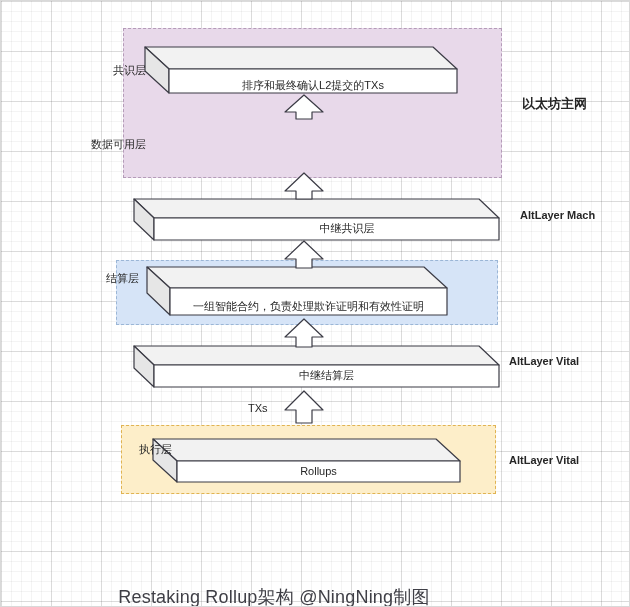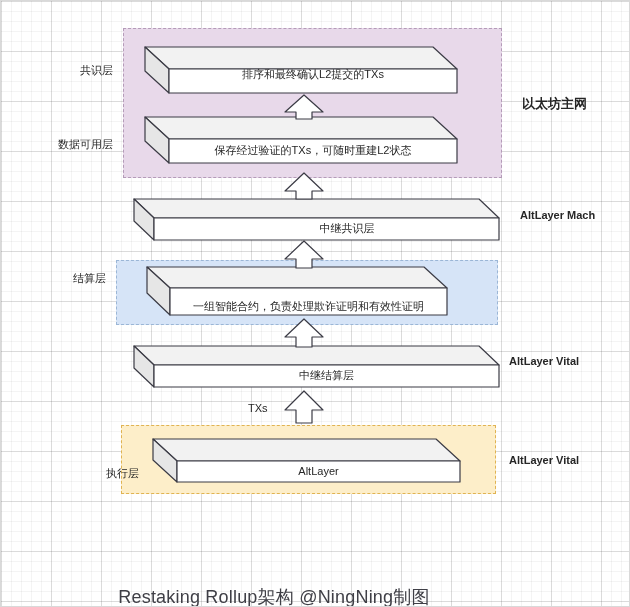--- a/index.html
+++ b/index.html
@@ -87,20 +87,21 @@
   .label {
     position: absolute;
     color: #262626;
     font-size: 11px;
     white-space: nowrap;
     text-align: right;
   }
   .label-left {
     text-align: right;
     transform: translateY(-50%);
+    margin-left: 33px;
   }
   .label-right {
     font-weight: bold;
     font-size: 11px;
     transform: translateY(-50%);
   }
   .label-right.cjk {
     font-size: 13px;
   }
   .label-txs {
@@ -129,31 +130,23 @@
   <div class="zone zone-settle" style="left:115px; top:259px; width:382px; height:65px;"></div>
 
   <div class="zone zone-exec" style="left:120px; top:424px; width:375px; height:69px;"></div>
 
   <div class="cube" style="left:144px; top:46px; width:312px; height:48px;">
     <svg width="312" height="48" viewBox="0 0 312 48">
       <polygon points="0,0 288,0 312,22 24,22" fill="#f2f2f2" stroke="#3b3b45" stroke-width="1.2" stroke-linejoin="round"></polygon>
       <polygon points="0,0 24,22 24,46 0,24" fill="#e6e6e6" stroke="#3b3b45" stroke-width="1.2" stroke-linejoin="round"></polygon>
       <polygon points="24,22 312,22 312,46 24,46" fill="#ffffff" stroke="#3b3b45" stroke-width="1.2" stroke-linejoin="round"></polygon>
     </svg>
-    <div class="cube-label" style="left:24px; top:20px; width:288px; height:16px;">排序和最终确认L2提交的TXs</div>
-  </div>
-
-  <div class="cube" style="left:144px; top:116px; width:312px; height:48px;">
-    <svg width="312" height="48" viewBox="0 0 312 48">
-      <polygon points="0,0 288,0 312,22 24,22" fill="#f2f2f2" stroke="#3b3b45" stroke-width="1.2" stroke-linejoin="round"></polygon>
-      <polygon points="0,0 24,22 24,46 0,24" fill="#e6e6e6" stroke="#3b3b45" stroke-width="1.2" stroke-linejoin="round"></polygon>
-      <polygon points="24,22 312,22 312,46 24,46" fill="#ffffff" stroke="#3b3b45" stroke-width="1.2" stroke-linejoin="round"></polygon>
-    </svg>
-    <div class="cube-label" style="left:24px; top:22px; width:288px; height:24px;">保存经过验证的TXs，可随时重建L2状态</div>
-  </div>
+    <div class="cube-label" style="left:24px; top:31px; width:288px; height:16px;">排序和最终确认L2提交的TXs</div>
+  </div>
+
 
   <div class="cube" style="left:133px; top:198px; width:365px; height:44px;">
     <svg width="365" height="44" viewBox="0 0 365 44">
       <polygon points="0,0 345,0 365,19 20,19" fill="#f2f2f2" stroke="#3b3b45" stroke-width="1.2" stroke-linejoin="round"></polygon>
       <polygon points="0,0 20,19 20,41 0,22" fill="#e6e6e6" stroke="#3b3b45" stroke-width="1.2" stroke-linejoin="round"></polygon>
       <polygon points="20,19 365,19 365,41 20,41" fill="#ffffff" stroke="#3b3b45" stroke-width="1.2" stroke-linejoin="round"></polygon>
     </svg>
     <div class="cube-label" style="left:20px; top:19px; width:386px; height:22px;">中继共识层</div>
   </div>
 
@@ -174,21 +167,21 @@
     </svg>
     <div class="cube-label" style="left:20px; top:19px; width:345px; height:22px;border-radius:9px;">中继结算层</div>
   </div>
 
   <div class="cube" style="left:152px; top:438px; width:307px; height:45px;">
     <svg width="307" height="45" viewBox="0 0 307 45">
       <polygon points="0,0 283,0 307,22 24,22" fill="#f2f2f2" stroke="#3b3b45" stroke-width="1.2" stroke-linejoin="round"></polygon>
       <polygon points="0,0 24,22 24,43 0,21" fill="#e6e6e6" stroke="#3b3b45" stroke-width="1.2" stroke-linejoin="round"></polygon>
       <polygon points="24,22 307,22 307,43 24,43" fill="#ffffff" stroke="#3b3b45" stroke-width="1.2" stroke-linejoin="round"></polygon>
     </svg>
-    <div class="cube-label" style="left:24px; top:22px; width:283px; height:21px;">AltLayer</div>
+    <div class="cube-label" style="left:24px; top:22px; width:283px; height:21px;">Rollups</div>
   </div>
 
   <div class="arrow" style="left:284px; top:94px; width:38px; height:24px;">
     <svg width="38" height="24" viewBox="0 0 38 24">
       <polygon points="19,0 38,17 27,17 27,24 11,24 11,17 0,17" fill="#ffffff" stroke="#3b3b45" stroke-width="1.2" stroke-linejoin="round"></polygon>
     </svg>
   </div>
 
   <div class="arrow" style="left:284px; top:172px; width:38px; height:26px;">
     <svg width="38" height="26" viewBox="0 0 38 26">
@@ -214,21 +207,21 @@
     </svg>
   </div>
   <div class="label label-txs" style="left:247px; top:407px;">TXs</div>
 
   <div class="label label-left" style="left:52px; top:69px; width:60px;">共识层</div>
 
   <div class="label label-left" style="left:38px; top:143px; width:74px;">数据可用层</div>
 
   <div class="label label-left" style="left:45px; top:277px; width:60px;">结算层</div>
 
-  <div class="label label-left" style="left:50px; top:472px; width:60px;padding-left:28px;">执行层</div>
+  <div class="label label-left" style="left:50px; top:448px; width:60px;padding-left:28px;">执行层</div>
 
   <div class="label label-right cjk" style="left:521px; top:103px;">以太坊主网</div>
 
   <div class="label label-right" style="left:519px; top:214px;">AltLayer Mach</div>
 
   <div class="label label-right" style="left:508px; top:360px;">AltLayer Vital</div>
 
   <div class="label label-right" style="left:508px; top:459px;">AltLayer Vital</div>
 
   <div class="caption" style="top:544px;">Restaking Rollup架构 @NingNing制图</div>

